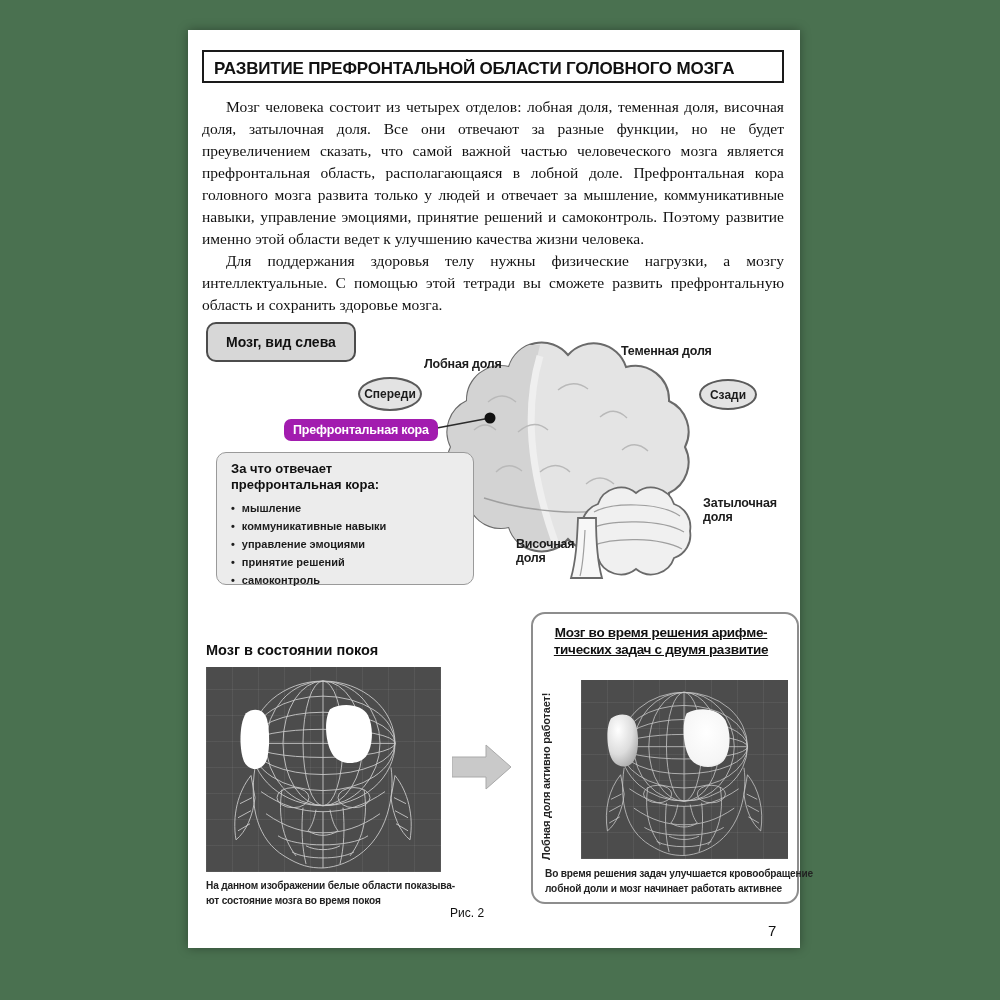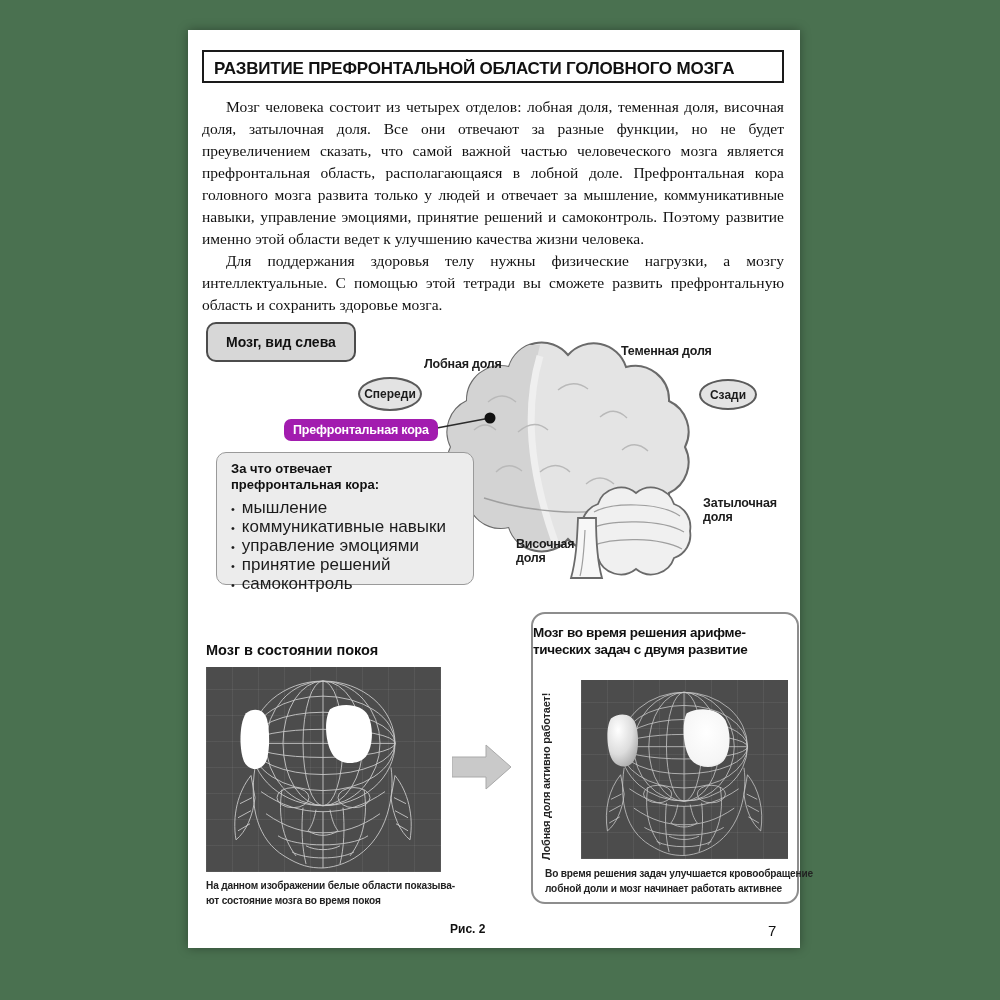--- a/index.html
+++ b/index.html
@@ -51,21 +51,21 @@
     background:#a21caf;color:#fff;font-weight:bold;font-size:12.5px;
     padding:4px 9px;border-radius:7px;letter-spacing:-.2px;
   }
   .info-box{
     position:absolute;left:28px;top:422px;width:258px;height:133px;z-index:2;
     background:#ececec;border:1.5px solid #9a9a9a;border-radius:10px;
     padding:8px 8px 0 14px;box-sizing:border-box;
   }
   .info-title{font-weight:bold;font-size:13px;line-height:16px;width:175px;color:#111;}
   .info-list{margin-top:6px;}
-  .info-item{font-weight:normal;font-size:17px;line-height:18px;color:#1c1c1c;padding-left:10px;}
+  .info-item{font-weight:bold;font-size:11px;line-height:18px;color:#1c1c1c;padding-left:10px;}
   .info-item::before{content:"•";margin-right:7px;margin-left:-10px;font-size:11px;}
   
   .fig-title-left{position:absolute;left:18px;top:612px;font-weight:bold;font-size:14.5px;color:#111;}
   .scan{
     position:absolute;background-color:#4c4c4c;
     background-image:
       repeating-linear-gradient(0deg,rgba(255,255,255,.06) 0 1px,transparent 1px 26px),
       repeating-linear-gradient(90deg,rgba(255,255,255,.06) 0 1px,transparent 1px 26px);
   }
   .scan.left{left:18px;top:637px;width:235px;height:205px;}
@@ -74,31 +74,31 @@
     position:absolute;font-weight:bold;font-size:11.5px;line-height:15px;color:#222;
     letter-spacing:-.2px;transform:scaleX(.88);transform-origin:left top;white-space:nowrap;
   }
   .caption.left{left:18px;top:848px;}
   .arrow-wrap{position:absolute;left:264px;top:714px;width:60px;height:46px;}
   .panel{
     position:absolute;left:343px;top:582px;width:268px;height:292px;
     border:2px solid #8d8d8d;border-radius:14px;box-sizing:border-box;
   }
   .panel-title{
-    position:absolute;left:0;right:8px;top:10px;text-align:left;
-    font-weight:bold;font-size:13.5px;line-height:17px;color:#111;letter-spacing:-.3px;
+    position:absolute;left:0;right:8px;top:10px;text-align:center;
+    font-weight:bold;font-size:13.5px;line-height:17px;color:#111;letter-spacing:-.3px;text-decoration:underline;
   }
   .scan.right{left:48px;top:66px;width:207px;height:179px;}
   .side-note{
     position:absolute;left:7px;top:60px;height:186px;
     writing-mode:vertical-rl;transform:rotate(180deg);
     font-weight:bold;font-size:11px;color:#222;letter-spacing:-.2px;
   }
   .caption.right{left:12px;top:252px;transform-origin:left top;}
-  .fig-label{position:absolute;left:262px;top:876px;font-weight:bold;font-size:12px;color:#111;margin-top:16px;}
+  .fig-label{position:absolute;left:262px;top:876px;font-weight:normal;font-size:12px;color:#111;}
   .page-num{position:absolute;left:580px;top:892px;font-size:15px;color:#111;}
   .defs-holder{position:absolute;width:0;height:0;overflow:hidden;}
 </style>
 </head>
 <body>
 
 <svg class="defs-holder" aria-hidden="true">
   <defs>
     <g id="head-mesh" stroke="#cfcfcf" stroke-width="0.9" fill="none" opacity="0.95">
       <ellipse cx="117" cy="76" rx="72" ry="62"></ellipse>

